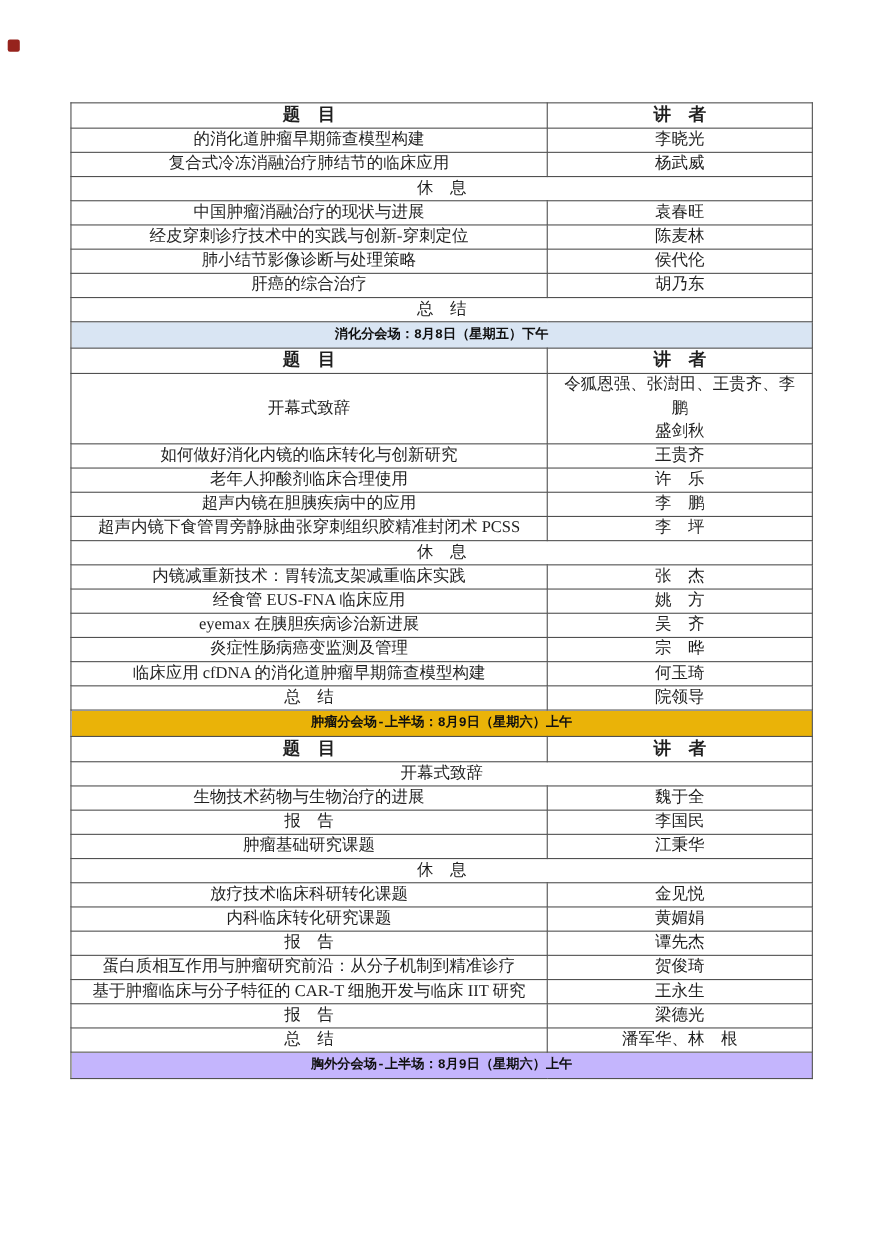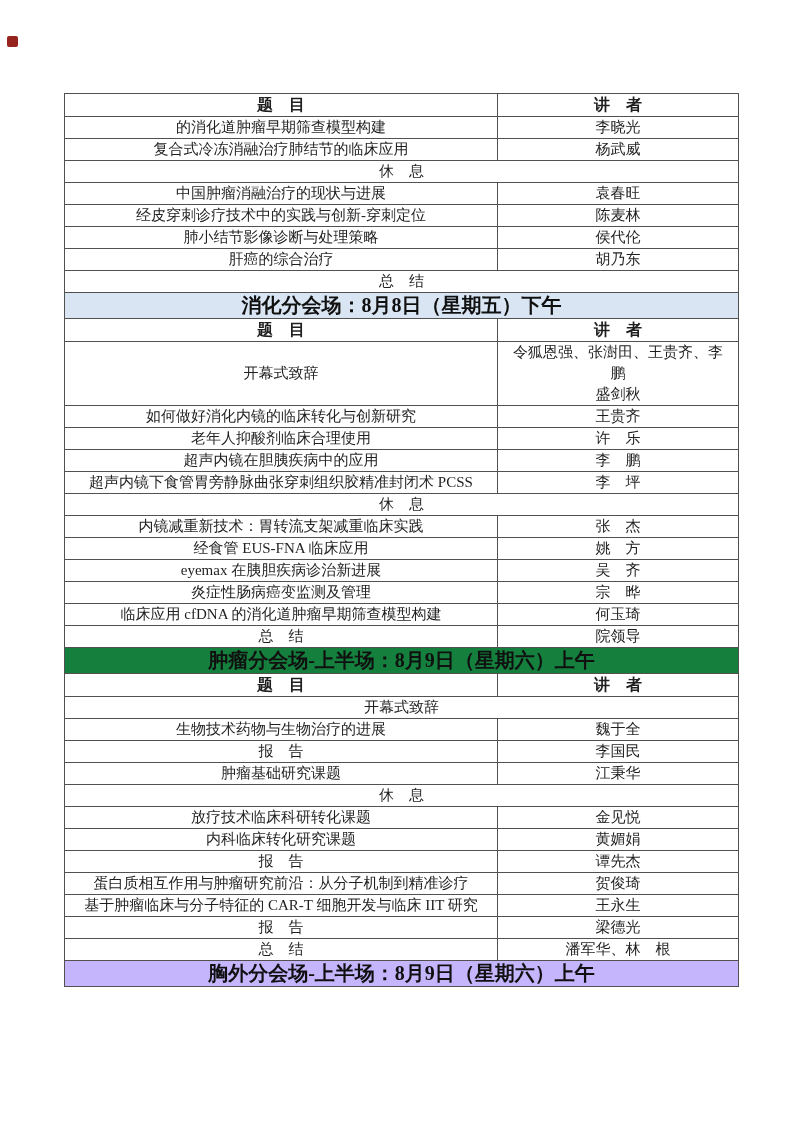--- a/index.html
+++ b/index.html
@@ -10,21 +10,21 @@
   .page{position:absolute;inset:0;background:#ffffff;overflow:hidden;}
   .red-dot{position:absolute;left:7px;top:36px;width:11px;height:11px;border-radius:2px;}
   .tbl-wrap{position:absolute;left:64px;top:93px;width:674px;}
   table{border-collapse:collapse;width:100%;table-layout:fixed;}
   td{
     border:1px solid #515151;height:21px;text-align:center;vertical-align:middle;
     font-size:15px;color:#1f1f1f;padding:0 4px;line-height:1.25;
     overflow:hidden;
   }
   td.hdr{font-weight:bold;font-size:16px;height:22px;margin-left:28px;}
-  td.bar{font-weight:bold;font-size:20px;height:23px;color:#101010;}
+  td.bar{font-weight:bold;font-size:12px;height:23px;color:#101010;font-family:Liberation Mono, monospace;}
   td.tall{height:45px;}
   td.multi{white-space:pre-line;line-height:21px;}
 </style>
 </head>
 <body>
 
 <div class="page">
   <div class="red-dot" style="background: rgb(150, 35, 29);"></div>
   <div class="tbl-wrap">
     <table>
@@ -116,21 +116,21 @@
           </tr>
           <tr>
             <td>临床应用 cfDNA 的消化道肿瘤早期筛查模型构建</td>
             <td class="multi">何玉琦</td>
           </tr>
           <tr>
             <td>总　结</td>
             <td class="multi">院领导</td>
           </tr>
           <tr>
-            <td class="bar" colspan="2" style="background: #15803d;">肿瘤分会场-上半场：8月9日（星期六）上午</td>
+            <td class="bar" colspan="2" style="background: #eab308;">肿瘤分会场-上半场：8月9日（星期六）上午</td>
           </tr>
           <tr>
             <td class="hdr">题　目</td>
             <td class="hdr">讲　者</td>
           </tr>
           <tr>
             <td colspan="2">开幕式致辞</td>
           </tr>
           <tr>
             <td>生物技术药物与生物治疗的进展</td>

